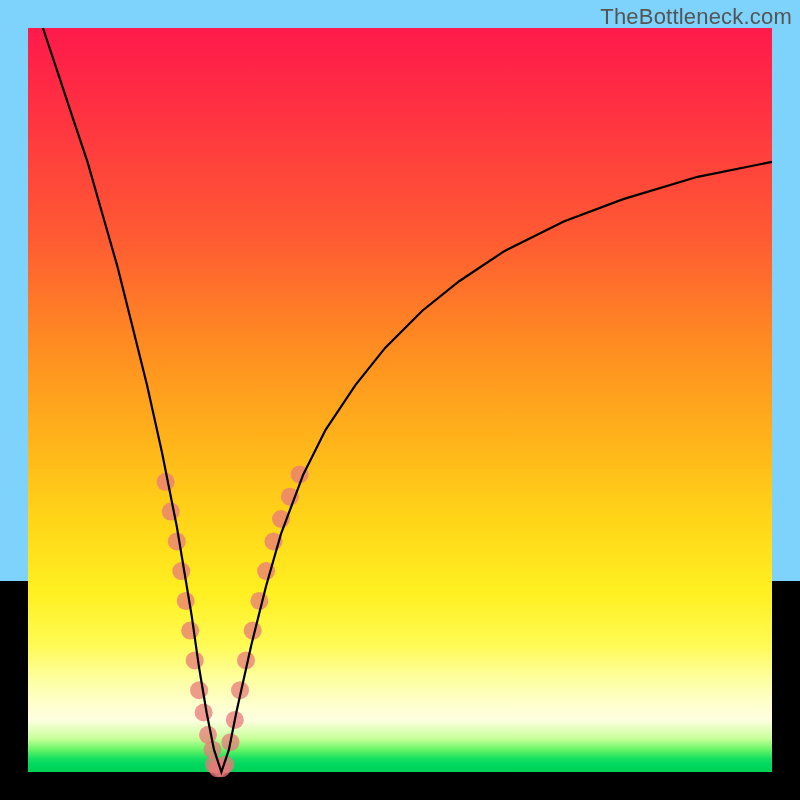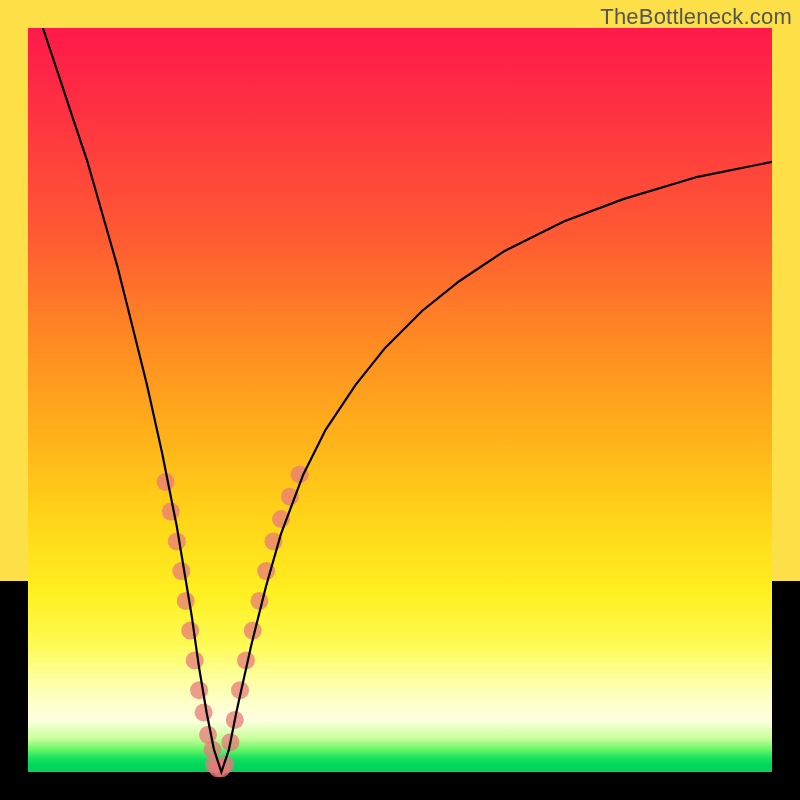--- a/index.html
+++ b/index.html
@@ -7,21 +7,21 @@
     padding: 0;
     width: 800px;
     height: 800px;
     overflow: hidden;
     background: #000;
     font-family: Arial, Helvetica, sans-serif;
   }
   .frame {
     position: absolute;
     left: 0; top: 0; width: 800px; height: 581px;
-    background: #fde047;
+    background: #7dd3fc;
   }
   .plot {
     position: absolute;
     left: 28px;
     top: 28px;
     width: 744px;
     height: 744px;
     
     background:
       linear-gradient(to bottom,

